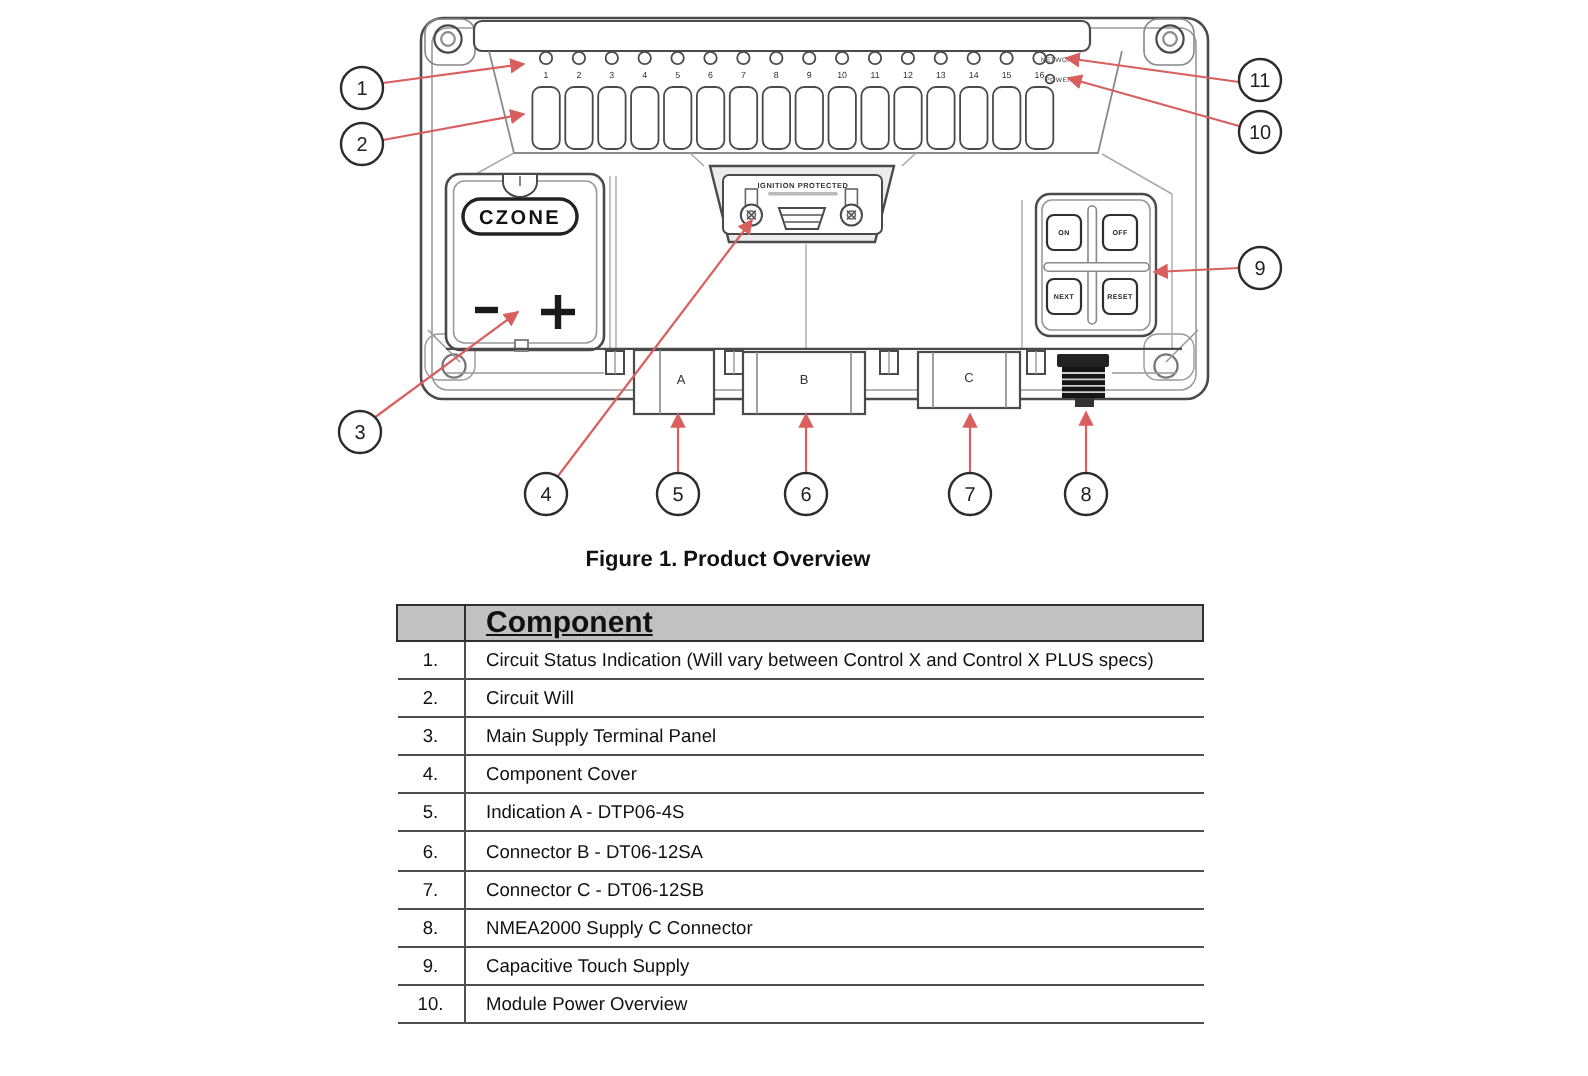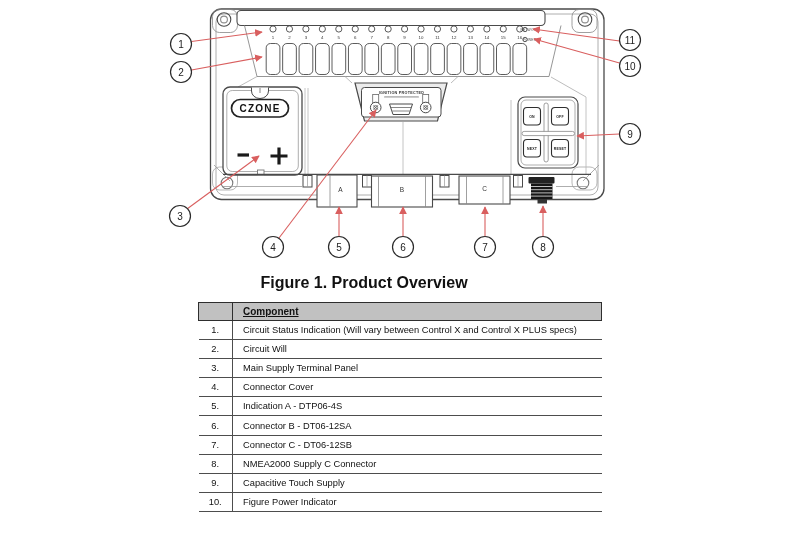--- a/index.html
+++ b/index.html
@@ -1,25 +1,25 @@
 <!DOCTYPE html>
 <html><head>
 <meta charset="utf-8">
 <style>
   html,body{margin:0;padding:0;background:#fff;}
   .page{position:relative;width:794px;height:538px;background:#fff;overflow:hidden;
         font-family:"Liberation Sans",sans-serif;color:#111;}
   .figure-svg{position:absolute;left:0;top:0;font-family:"Liberation Sans",sans-serif;}
   .figure-caption{position:absolute;left:364px;top:274px;transform:translateX(-50%);
-        font-size:16px;font-weight:bold;white-space:nowrap;color:#111;}
+        font-size:11px;font-weight:bold;white-space:nowrap;color:#111;}
   table.component-table{position:absolute;left:198px;top:302px;width:404px;
         border-collapse:collapse;table-layout:fixed;font-size:9.3px;color:#111;}
   table.component-table col.c1{width:34px;}
   table.component-table th{background:#c1c1c1;border:1px solid #2e2e2e;height:17px;
-        font-size:10px;text-align:left;padding:0 0 0 10px;}
+        font-size:15px;text-align:left;padding:0 0 0 10px;}
   table.component-table th.h-num{padding:0;}
   table.component-table th span{font-weight:bold;text-decoration:underline;}
   table.component-table td{border-bottom:1px solid #4d4d4d;height:18.1px;
         vertical-align:middle;overflow:hidden;white-space:nowrap;}
   table.component-table td.num{text-align:center;border-right:1px solid #4d4d4d;padding:0;}
   table.component-table td.comp{padding:0 0 0 10px;}
   
   .figure-svg text{text-anchor:middle;}
   .t-led{font-size:4.4px;fill:#333;}
   .t-tiny{font-size:3.3px;fill:#444;text-anchor:start;letter-spacing:0.2px;}
@@ -272,21 +272,21 @@
         <tr>
           <td class="num">2.</td>
           <td class="comp">Circuit Will</td>
         </tr>
         <tr>
           <td class="num">3.</td>
           <td class="comp">Main Supply Terminal Panel</td>
         </tr>
         <tr>
           <td class="num">4.</td>
-          <td class="comp">Connector Cover</td>
+          <td class="comp">Component Cover</td>
         </tr>
         <tr>
           <td class="num">5.</td>
           <td class="comp">Indication A - DTP06-4S</td>
         </tr>
         <tr>
           <td class="num">6.</td>
           <td class="comp">Connector B - DT06-12SA</td>
         </tr>
         <tr>
@@ -296,17 +296,17 @@
         <tr>
           <td class="num">8.</td>
           <td class="comp">NMEA2000 Supply C Connector</td>
         </tr>
         <tr>
           <td class="num">9.</td>
           <td class="comp">Capacitive Touch Supply</td>
         </tr>
         <tr>
           <td class="num">10.</td>
-          <td class="comp">Figure Power Indicator</td>
+          <td class="comp">Module Power Overview</td>
         </tr>
       </tbody>
   </table>
 </div>
 
 </body></html>

